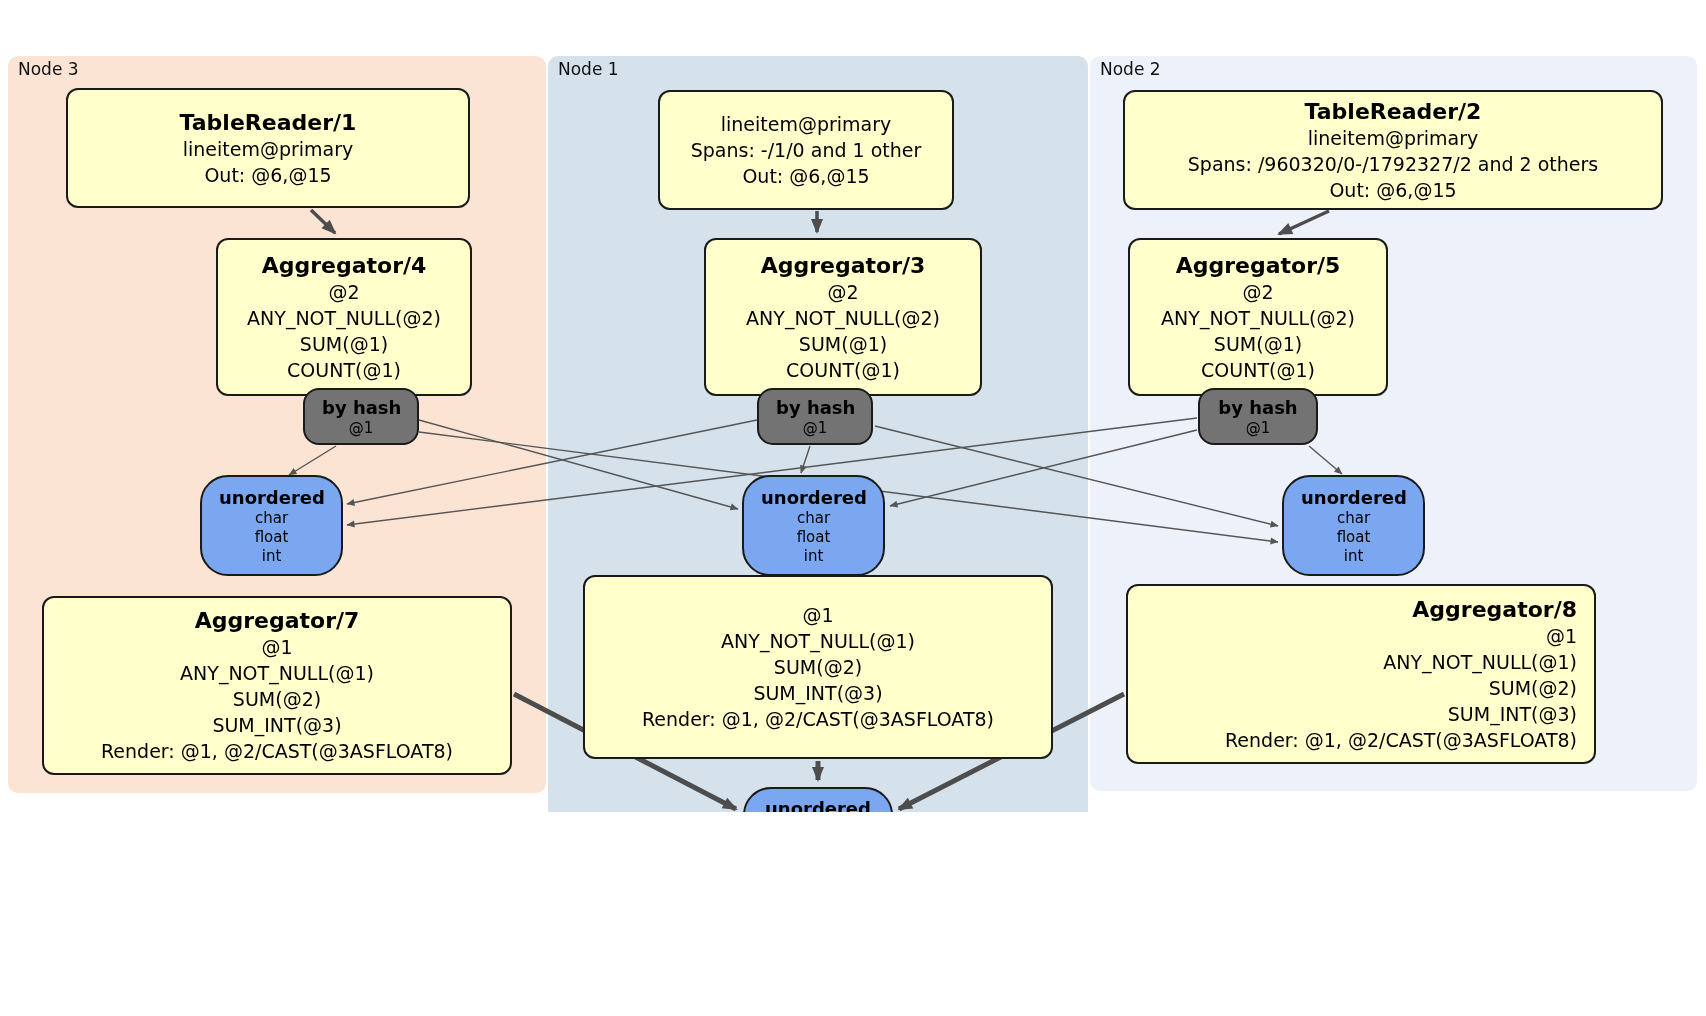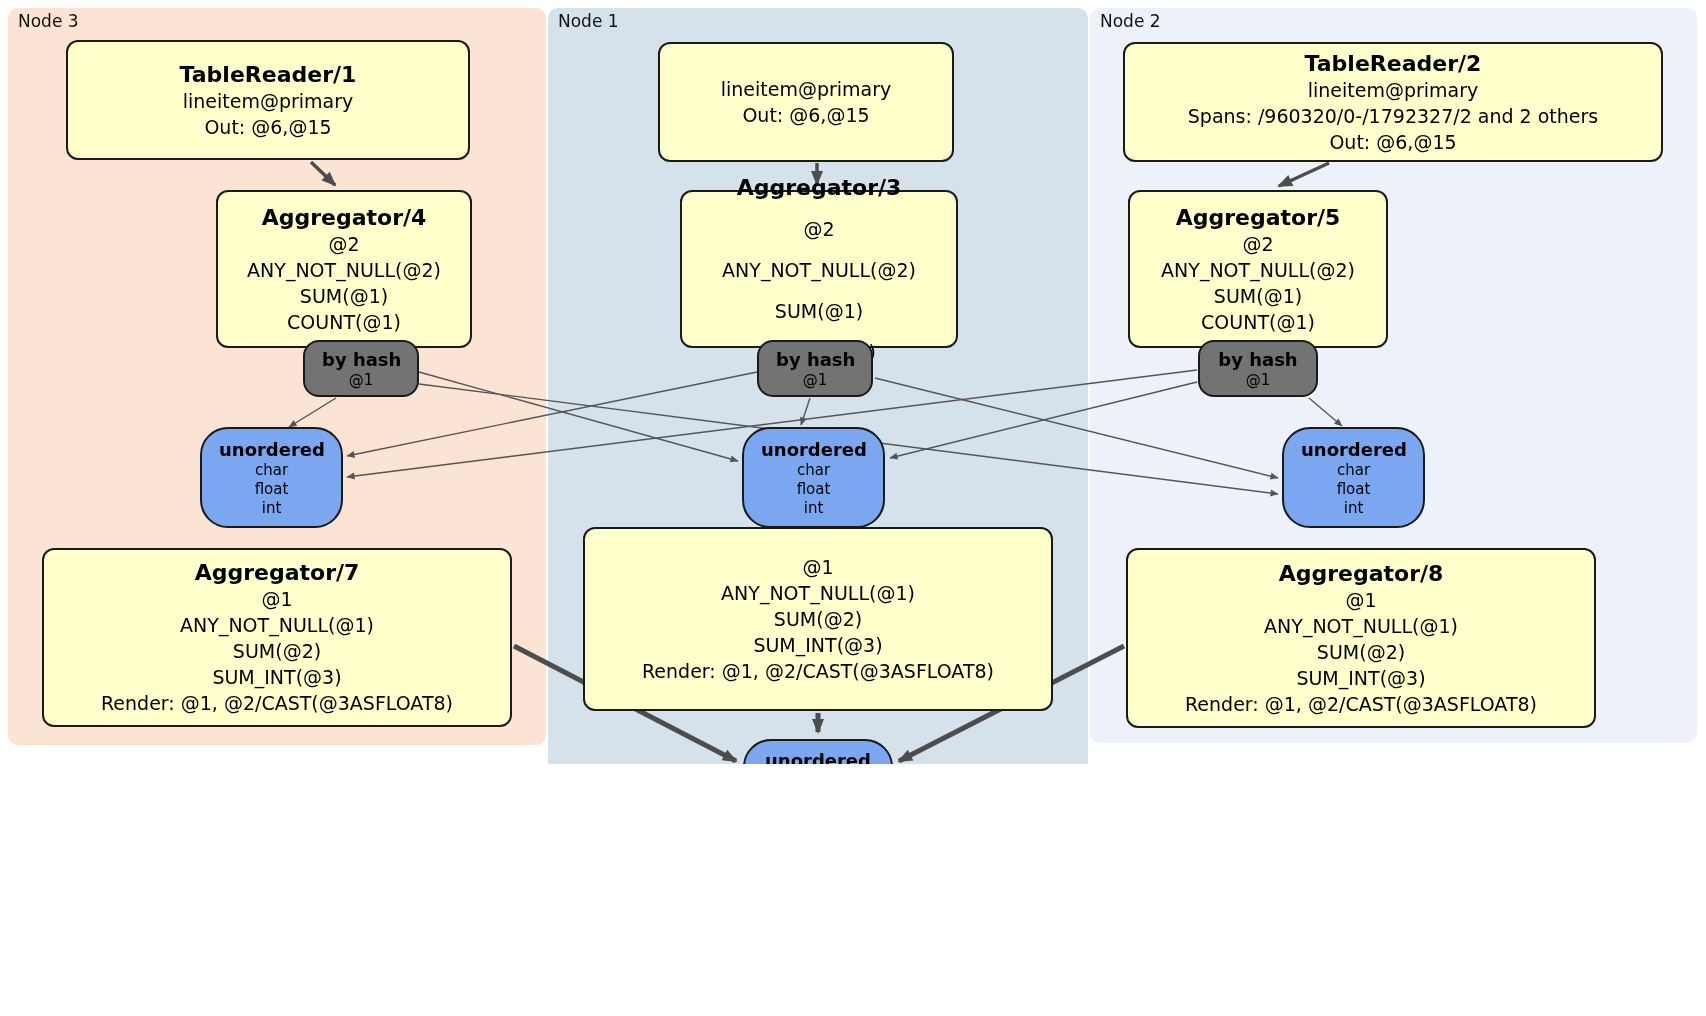--- a/index.html
+++ b/index.html
@@ -1,18 +1,18 @@
 <!DOCTYPE html>
 <html><head>
 <meta charset="utf-8">
 <style>
   html,body{margin:0;padding:0;background:#ffffff;}
   #stage{
     position:relative;width:1706px;height:764px;overflow:hidden;
-    font-family:"DejaVu Sans","Liberation Sans",sans-serif;color:#000;
+    font-family:"DejaVu Sans","Liberation Sans",sans-serif;color:#000;margin-top:48px;
   }
   .group{position:absolute;border-radius:10px;z-index:0;}
   .group-label{position:absolute;font-size:17px;color:#111;z-index:1;}
   #edges{position:absolute;left:0;top:0;z-index:1;}
   .box{
     position:absolute;box-sizing:border-box;background:#ffffcc;
     border:2px solid #1a1a1a;border-radius:12px;text-align:center;
     display:flex;flex-direction:column;justify-content:center;
     padding:4px 17px;z-index:2;
   }
@@ -101,23 +101,24 @@
     <div class="title">Aggregator/7</div>
     <div class="line">@1</div>
     <div class="line">ANY_NOT_NULL(@1)</div>
     <div class="line">SUM(@2)</div>
     <div class="line">SUM_INT(@3)</div>
     <div class="line">Render: @1, @2/CAST(@3ASFLOAT8)</div>
   </div>
 
   <div class="box" style="left:658px;top:42px;width:296px;height:120px;">
     <div class="line">lineitem@primary</div>
+    <div class="line">Spans: -/1/0 and 1 other</div>
     <div class="line">Out: @6,@15</div>
   </div>
-  <div class="box" style="left:680px;top:190px;width:278px;height:158px;gap:15px;">
+  <div class="box" style="left:704px;top:190px;width:278px;height:158px;">
     <div class="title">Aggregator/3</div>
     <div class="line">@2</div>
     <div class="line">ANY_NOT_NULL(@2)</div>
     <div class="line">SUM(@1)</div>
     <div class="line">COUNT(@1)</div>
   </div>
   <div class="box router" style="left:757px;top:340px;width:116px;height:57px;">
     <div class="title">by hash</div>
     <div class="line">@1</div>
   </div>
@@ -159,21 +160,21 @@
   <div class="box router" style="left:1198px;top:340px;width:120px;height:57px;">
     <div class="title">by hash</div>
     <div class="line">@1</div>
   </div>
   <div class="box sync" style="left:1282px;top:427px;width:143px;height:101px;">
     <div class="title">unordered</div>
     <div class="line">char</div>
     <div class="line">float</div>
     <div class="line">int</div>
   </div>
-  <div class="box" style="left:1126px;top:548px;width:470px;height:180px;">
+  <div class="box" style="left:1126px;top:536px;width:470px;height:180px;align-items:flex-end;">
     <div class="title">Aggregator/8</div>
     <div class="line">@1</div>
     <div class="line">ANY_NOT_NULL(@1)</div>
     <div class="line">SUM(@2)</div>
     <div class="line">SUM_INT(@3)</div>
     <div class="line">Render: @1, @2/CAST(@3ASFLOAT8)</div>
   </div>
 
 </div>
 

